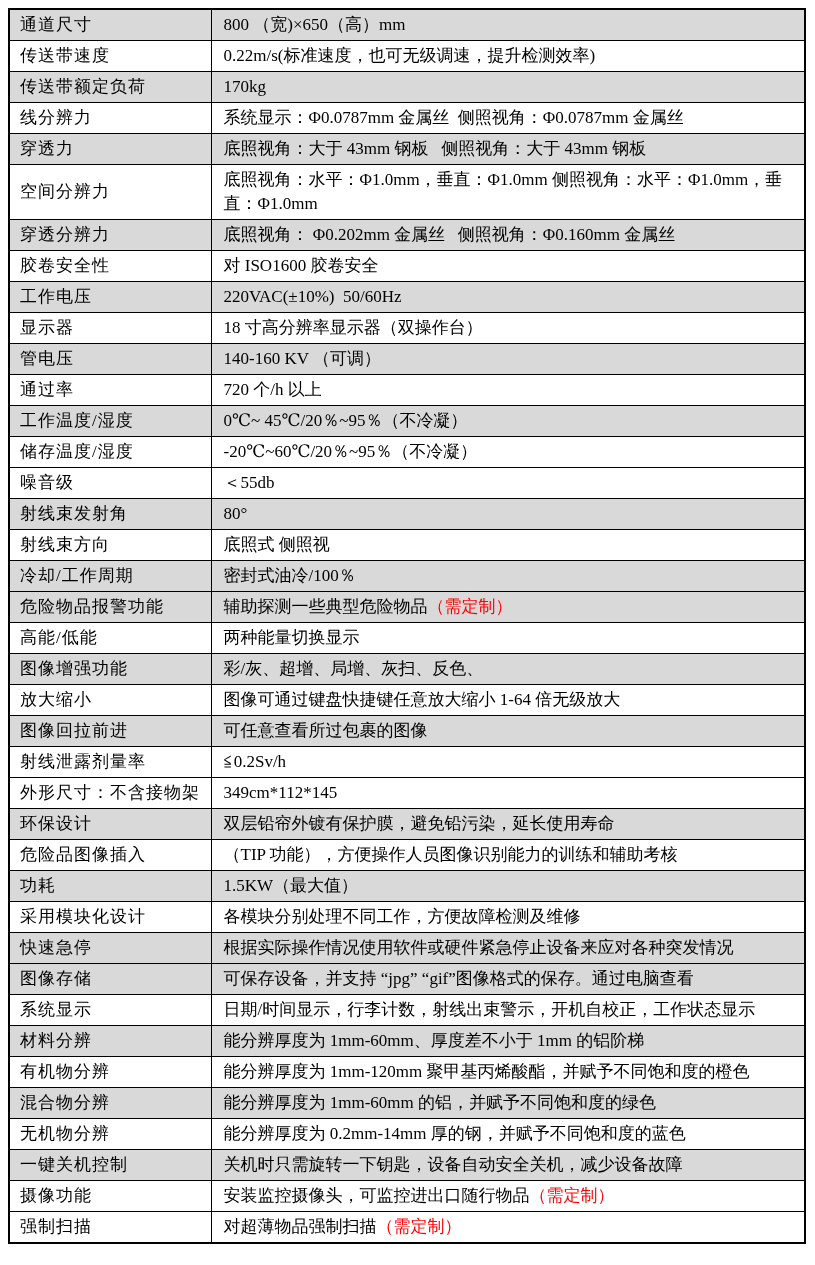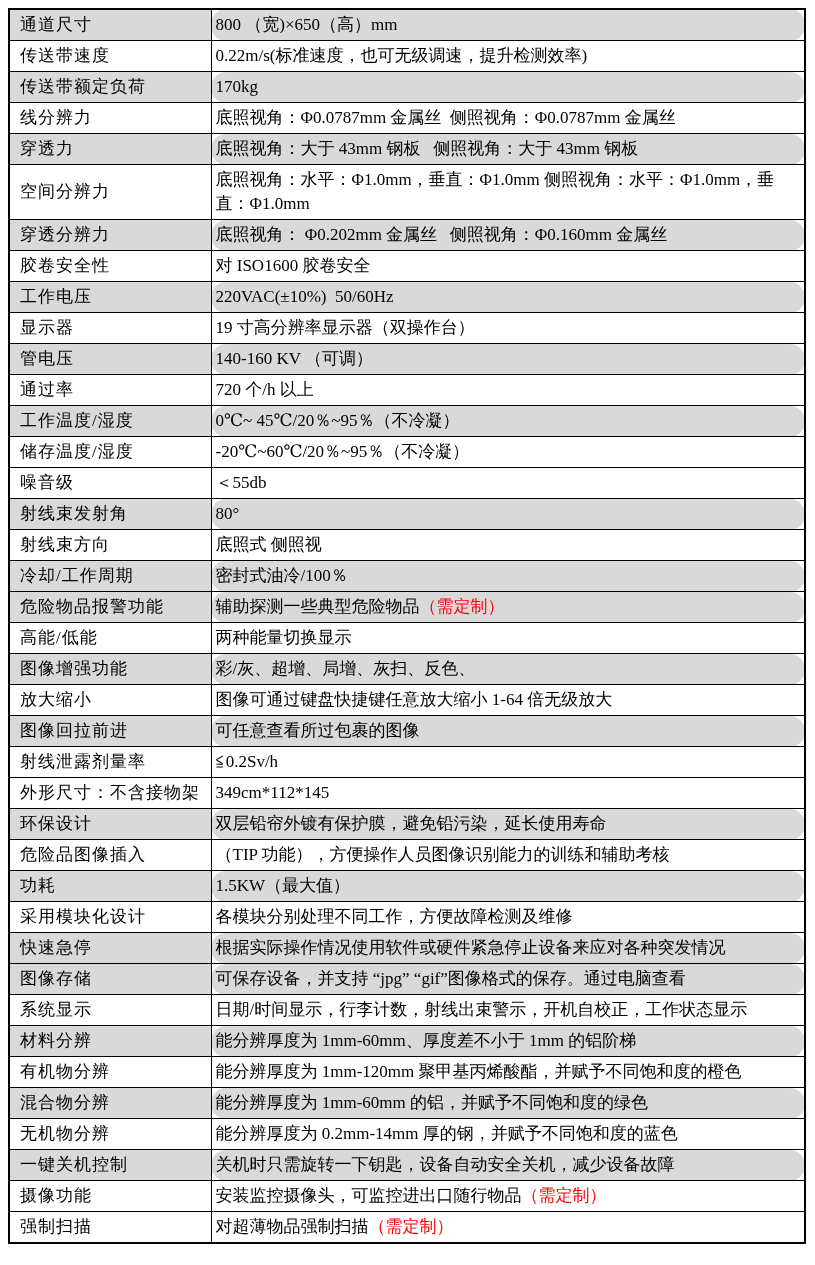--- a/index.html
+++ b/index.html
@@ -42,25 +42,24 @@
   table.spec tr:first-child{height:25px;}
   tr.shaded td{background:var(--shade);}
   td.label-cell{
     width:202px;
     padding-left:10px;
     padding-right:4px;
     letter-spacing:1px;
     margin-top:25px;
   }
   td.value-cell{
-    padding-left:4px;
+    padding-left:12px;
     padding-right:8px;
     white-space:pre-wrap;
     word-break:break-all;
-    border-radius:15px;
   }
   .red{color:var(--red);}
   .wavy{
     text-decoration-style:wavy;
     text-decoration-color:var(--red);
     text-decoration-thickness:1px;
     text-underline-offset:4px;
   }
 </style>
 </head>
@@ -76,21 +75,21 @@
         <tr>
           <td class="label-cell">传送带速度</td>
           <td class="value-cell"><span>0.22m/s(标准速度，也可无级调速，提升检测效率)</span></td>
         </tr>
         <tr class="shaded">
           <td class="label-cell">传送带额定负荷</td>
           <td class="value-cell"><span>170kg</span></td>
         </tr>
         <tr>
           <td class="label-cell">线分辨力</td>
-          <td class="value-cell"><span>底照视角：Φ0.0787mm 金属丝  侧照视角：Φ0.0787mm 金属丝</span></td>
+          <td class="value-cell"><span>系统显示：Φ0.0787mm 金属丝  侧照视角：Φ0.0787mm 金属丝</span></td>
         </tr>
         <tr class="shaded">
           <td class="label-cell">穿透力</td>
           <td class="value-cell"><span>底照视角：大于 43mm 钢板   侧照视角：大于 43mm 钢板</span></td>
         </tr>
         <tr>
           <td class="label-cell">空间分辨力</td>
           <td class="value-cell"><span>底照视角：水平：Φ1.0mm，垂直：Φ1.0mm 侧照视角：水平：Φ1.0mm，垂直：Φ1.0mm</span></td>
         </tr>
         <tr class="shaded">
@@ -100,21 +99,21 @@
         <tr>
           <td class="label-cell">胶卷安全性</td>
           <td class="value-cell"><span>对 ISO1600 胶卷安全</span></td>
         </tr>
         <tr class="shaded">
           <td class="label-cell">工作电压</td>
           <td class="value-cell"><span>220VAC(±10%)  50/60Hz</span></td>
         </tr>
         <tr>
           <td class="label-cell">显示器</td>
-          <td class="value-cell"><span>19 寸高分辨率显示器（双操作台）</span></td>
+          <td class="value-cell"><span>18 寸高分辨率显示器（双操作台）</span></td>
         </tr>
         <tr class="shaded">
           <td class="label-cell">管电压</td>
           <td class="value-cell"><span>140-160 KV （可调）</span></td>
         </tr>
         <tr>
           <td class="label-cell">通过率</td>
           <td class="value-cell"><span>720 个/h 以上</span></td>
         </tr>
         <tr class="shaded">

